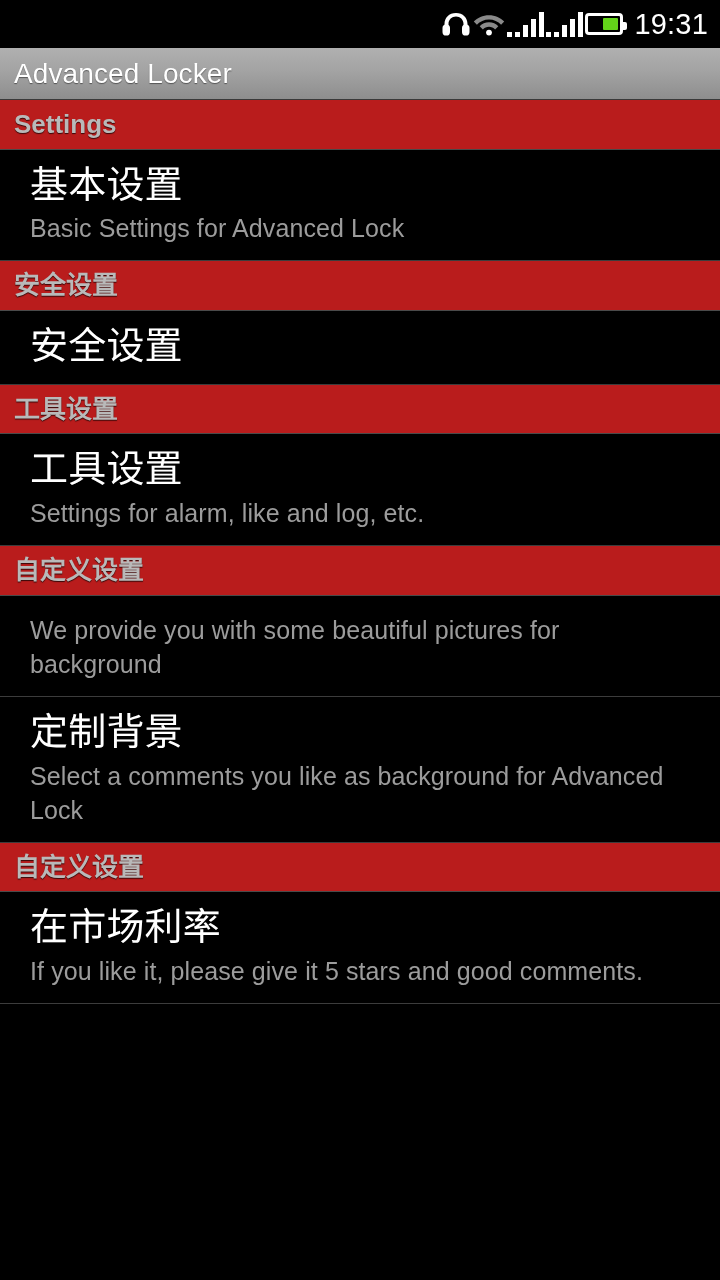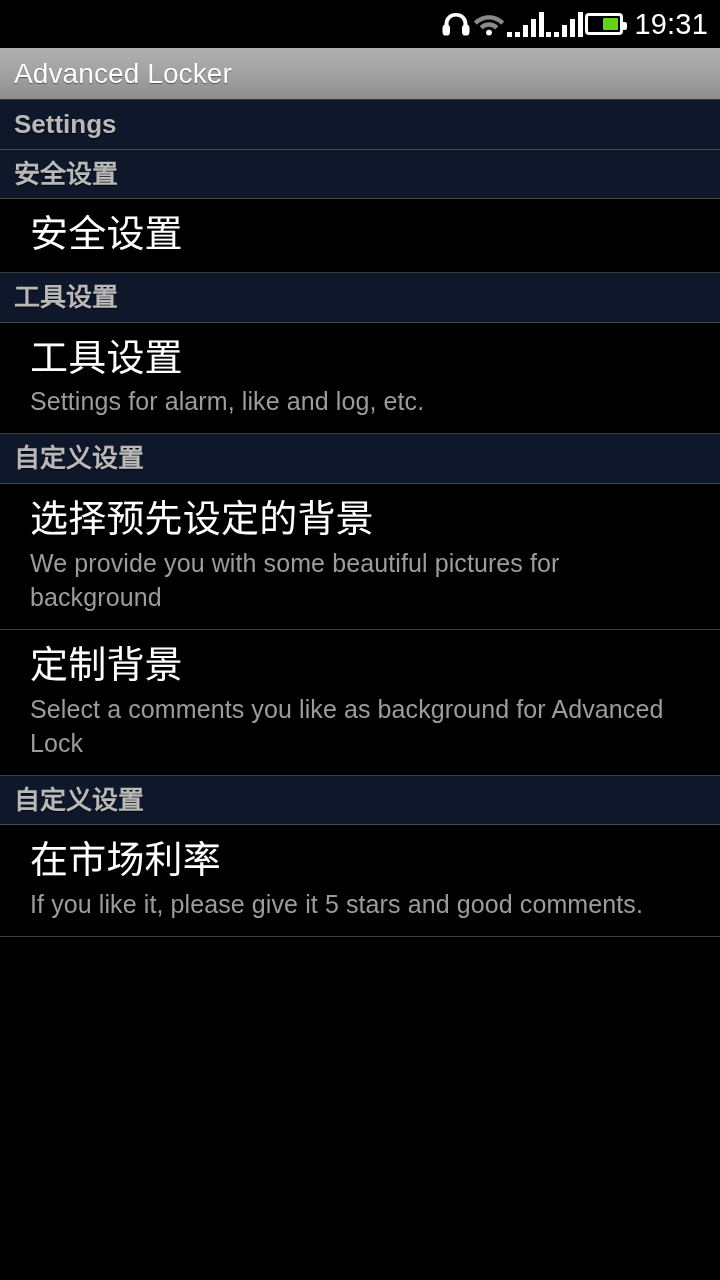--- a/index.html
+++ b/index.html
@@ -122,21 +122,21 @@
   }
 
   
   .list {
     flex: 1 1 auto;
     background: #000000;
     overflow: hidden;
   }
 
   .section-header {
-    background: #0f172a;
+    background: #b91c1c;
     border-bottom: 1px solid #4a4a4a;
     box-sizing: border-box;
     padding: 10px 0 10px 14px;
     min-height: 48px;
     display: flex;
     align-items: center;
   }
   .section-header .sh-label {
     color: #b9b9b9;
     font-size: 26px;
@@ -220,38 +220,41 @@
   </div>
 
   <div class="titlebar">
     <span class="title">Advanced Locker</span>
   </div>
 
   <div class="list" id="settings-list">
       <div class="section-header">
         <span class="sh-label">Settings</span>
       </div>
+      <div class="list-item">
+        <div class="li-title">基本设置</div>
+        <div class="li-sub">Basic Settings for Advanced Lock</div>
+      </div>
       <div class="section-header">
         <span class="sh-label">安全设置</span>
       </div>
       <div class="list-item">
         <div class="li-title">安全设置</div>
       </div>
       <div class="section-header">
         <span class="sh-label">工具设置</span>
       </div>
       <div class="list-item">
         <div class="li-title">工具设置</div>
         <div class="li-sub">Settings for alarm, like and log, etc.</div>
       </div>
       <div class="section-header">
         <span class="sh-label">自定义设置</span>
       </div>
       <div class="list-item">
-        <div class="li-title">选择预先设定的背景</div>
         <div class="li-sub">We provide you with some beautiful pictures for background</div>
       </div>
       <div class="list-item">
         <div class="li-title">定制背景</div>
         <div class="li-sub">Select a comments you like as background for Advanced Lock</div>
       </div>
       <div class="section-header">
         <span class="sh-label">自定义设置</span>
       </div>
       <div class="list-item">

